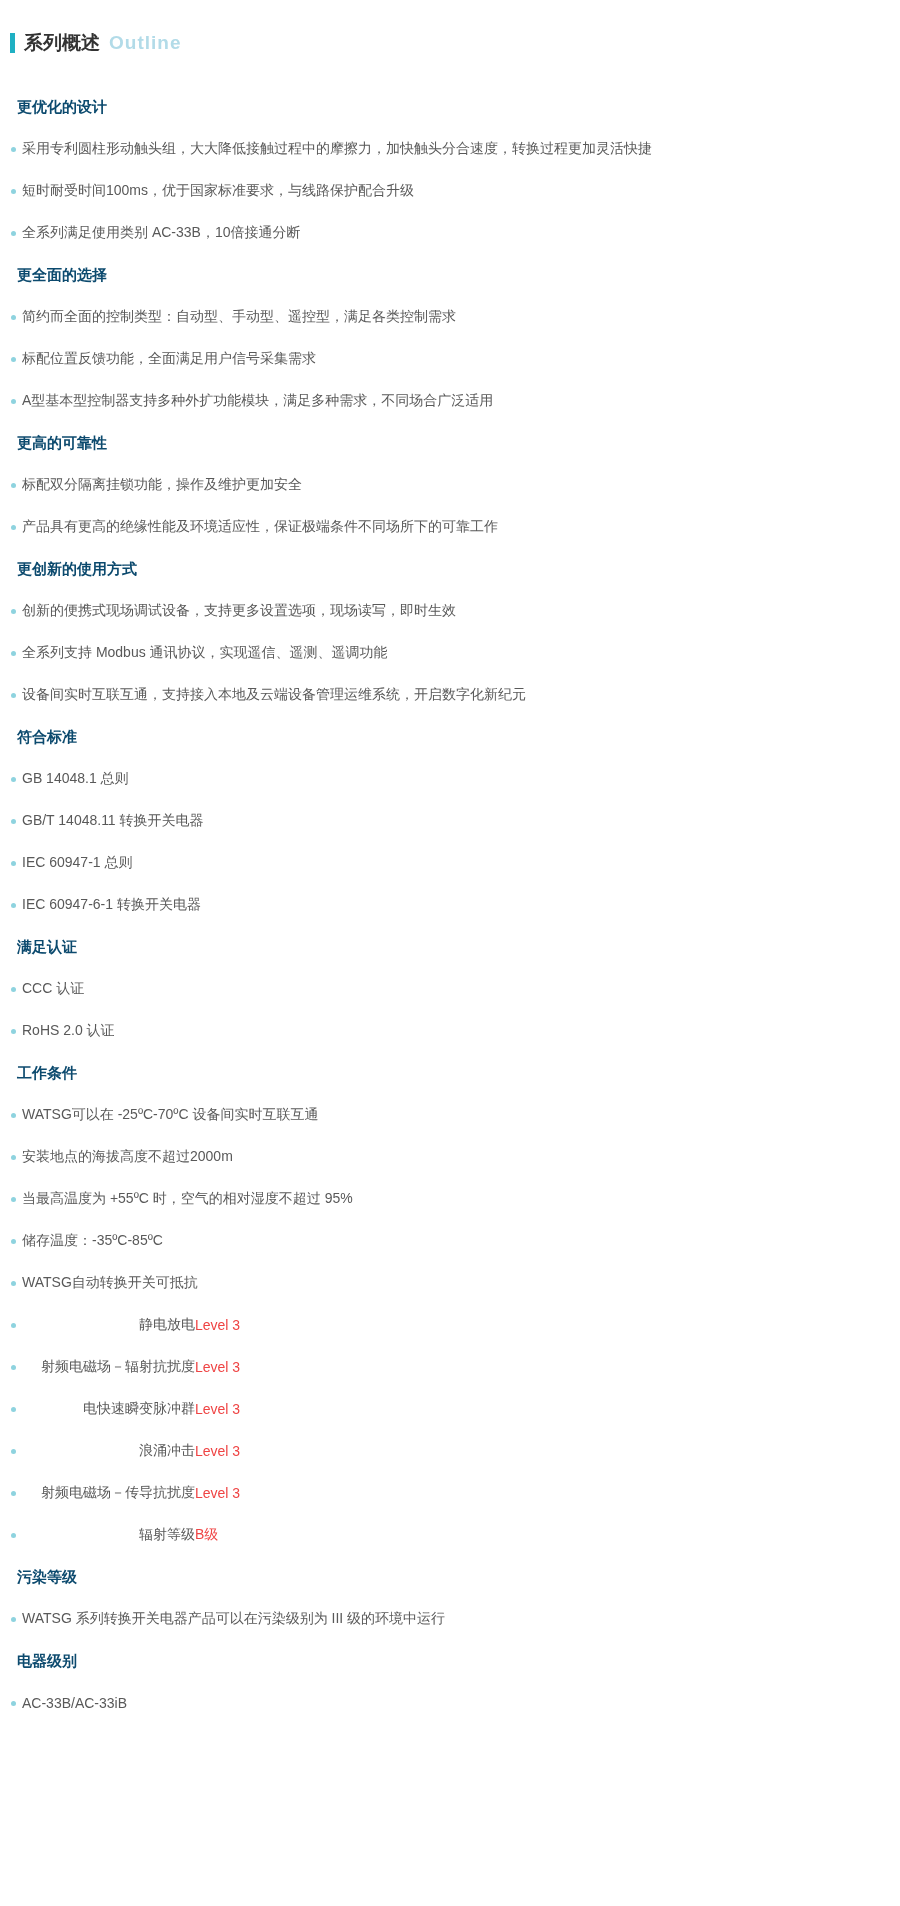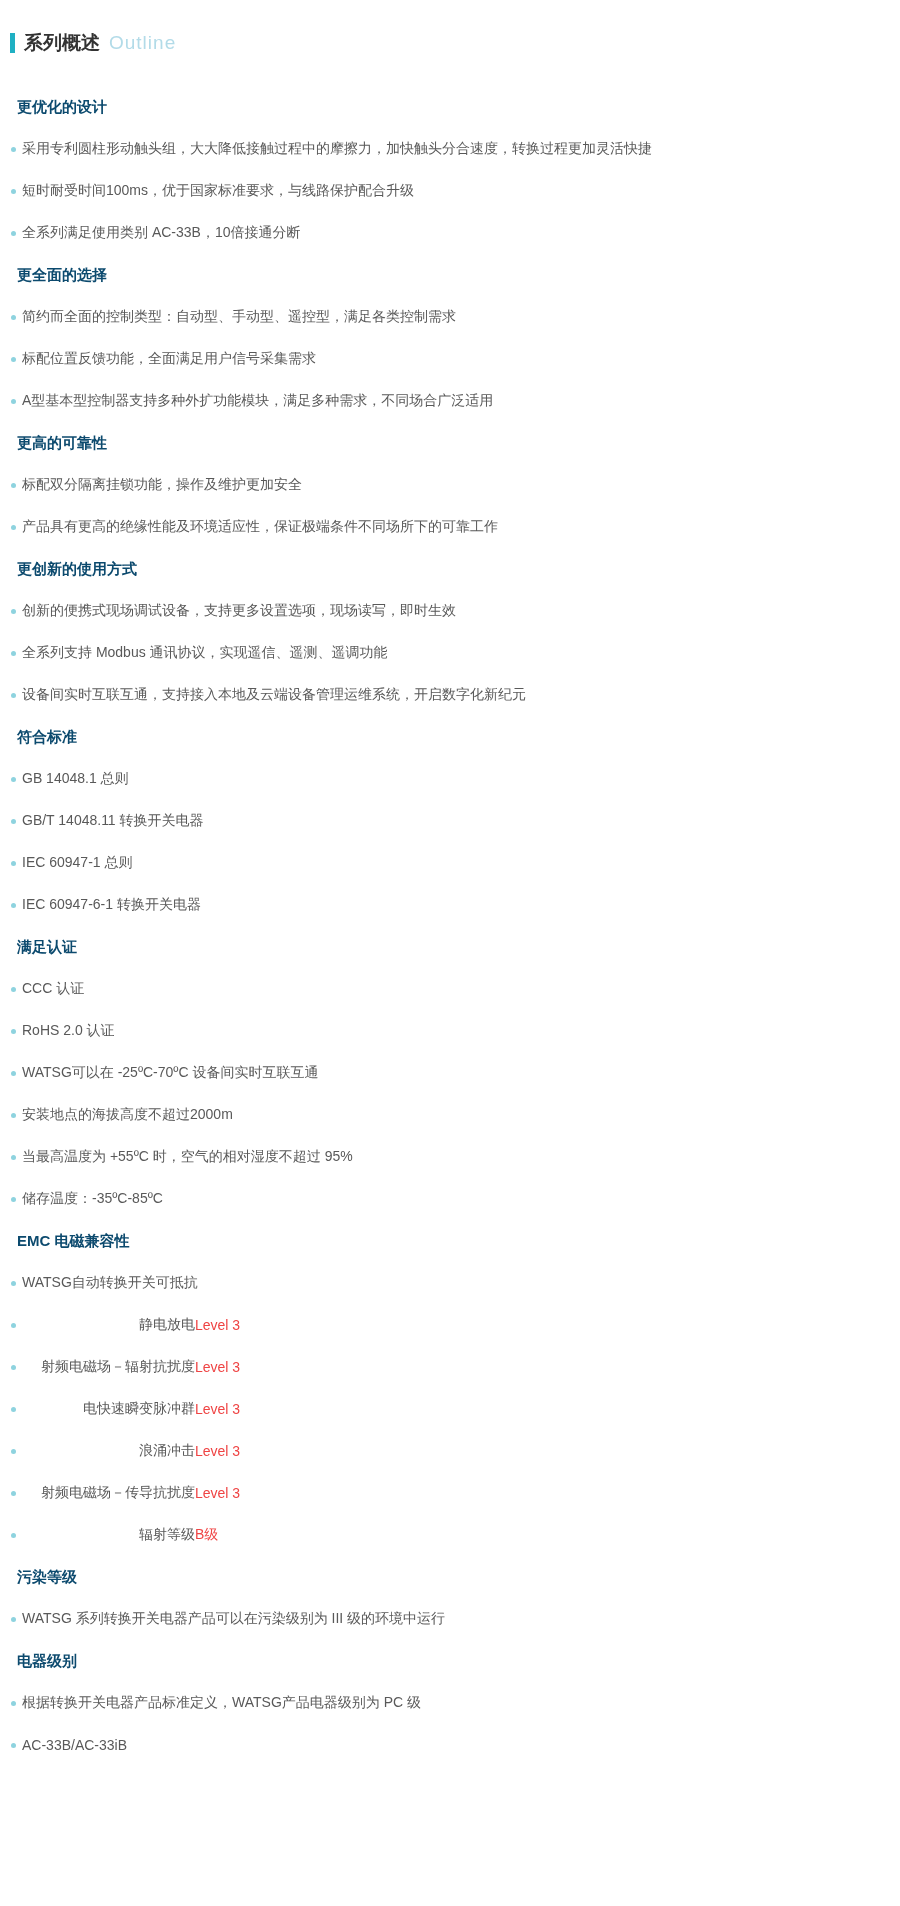--- a/index.html
+++ b/index.html
@@ -32,21 +32,21 @@
     background: var(--accent, #1fb0c3);
     margin-right: 9px;
   }
   .title-zh {
     font-size: 19px;
     font-weight: bold;
     color: #333333;
   }
   .title-en {
     font-size: 19px;
-    font-weight: normal;
+    font-weight: bold;
     letter-spacing: 1px;
     color: var(--title-en, #b2dbe8);
     margin-left: 9px;
   }
   .row {
     display: flex;
     align-items: center;
     height: 42px;
   }
   .row.heading {
@@ -158,37 +158,37 @@
       </div>
       <div class="row heading">满足认证</div>
       <div class="row bullet">
         <span class="dot"></span>
         <span class="label">CCC 认证</span>
       </div>
       <div class="row bullet">
         <span class="dot"></span>
         <span class="label">RoHS 2.0 认证</span>
       </div>
+      <div class="row heading">工作条件</div>
       <div class="row bullet">
         <span class="dot"></span>
         <span class="label">WATSG可以在 -25ºC-70ºC 设备间实时互联互通</span>
       </div>
       <div class="row bullet">
         <span class="dot"></span>
         <span class="label">安装地点的海拔高度不超过2000m</span>
       </div>
       <div class="row bullet">
         <span class="dot"></span>
         <span class="label">当最高温度为 +55ºC 时，空气的相对湿度不超过 95%</span>
       </div>
       <div class="row bullet">
         <span class="dot"></span>
         <span class="label">储存温度：-35ºC-85ºC</span>
       </div>
-      <div class="row heading">EMC 电磁兼容性</div>
       <div class="row bullet">
         <span class="dot"></span>
         <span class="label">WATSG自动转换开关可抵抗</span>
       </div>
       <div class="row bullet">
         <span class="dot"></span>
         <span class="label fixed">静电放电</span>
         <span class="value">Level 3</span>
       </div>
       <div class="row bullet">
@@ -215,22 +215,18 @@
         <span class="dot"></span>
         <span class="label fixed">辐射等级</span>
         <span class="value">B级</span>
       </div>
       <div class="row heading">污染等级</div>
       <div class="row bullet">
         <span class="dot"></span>
         <span class="label">WATSG 系列转换开关电器产品可以在污染级别为 III 级的环境中运行</span>
       </div>
       <div class="row heading">电器级别</div>
-      <div class="row bullet">
-        <span class="dot"></span>
-        <span class="label">根据转换开关电器产品标准定义，WATSG产品电器级别为 PC 级</span>
-      </div>
       <div class="row bullet">
         <span class="dot"></span>
         <span class="label">AC-33B/AC-33iB</span>
       </div>
     </div>
 </div>
 
 </body></html>

